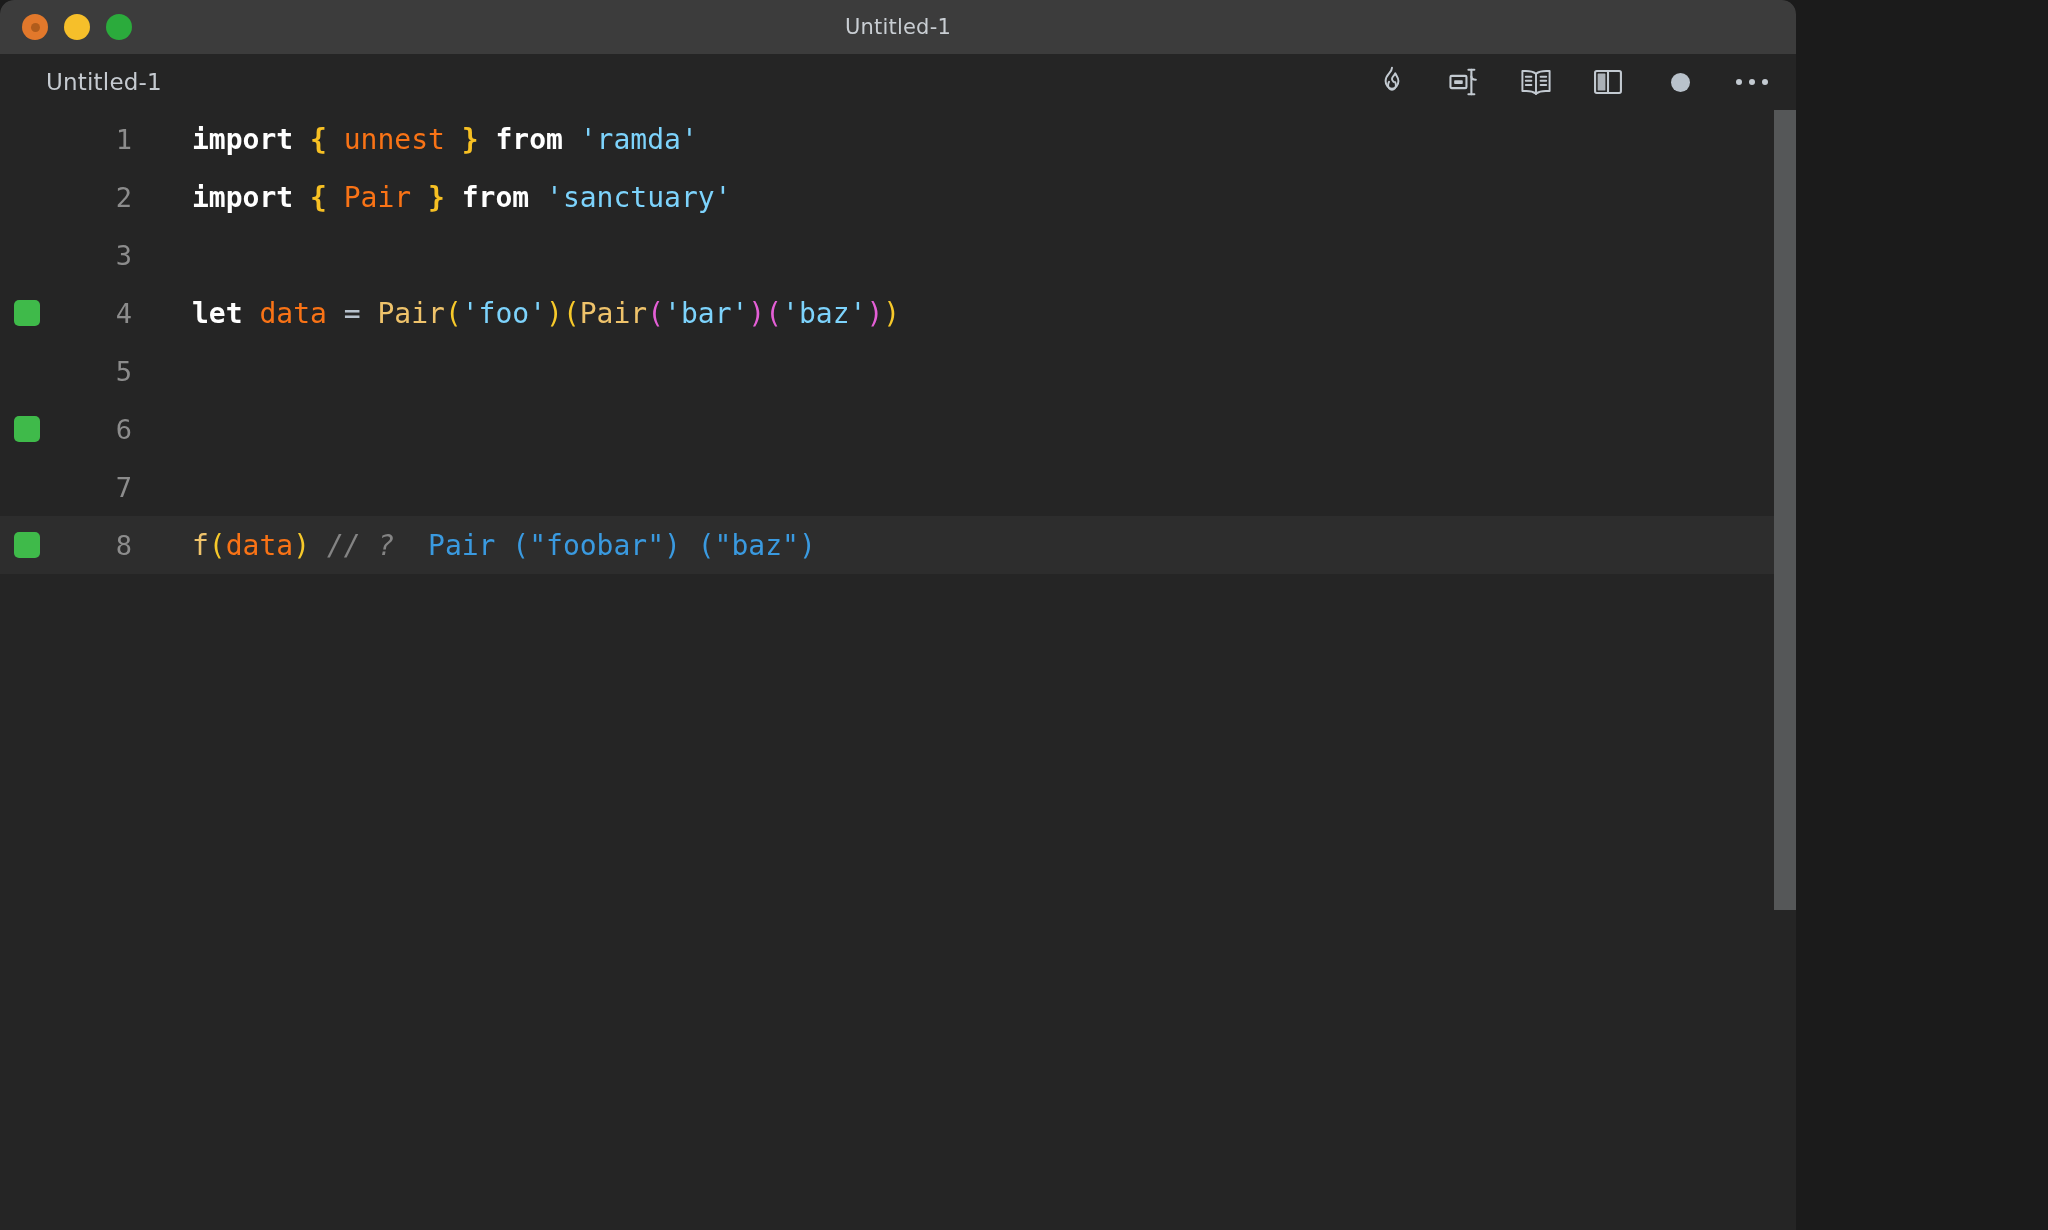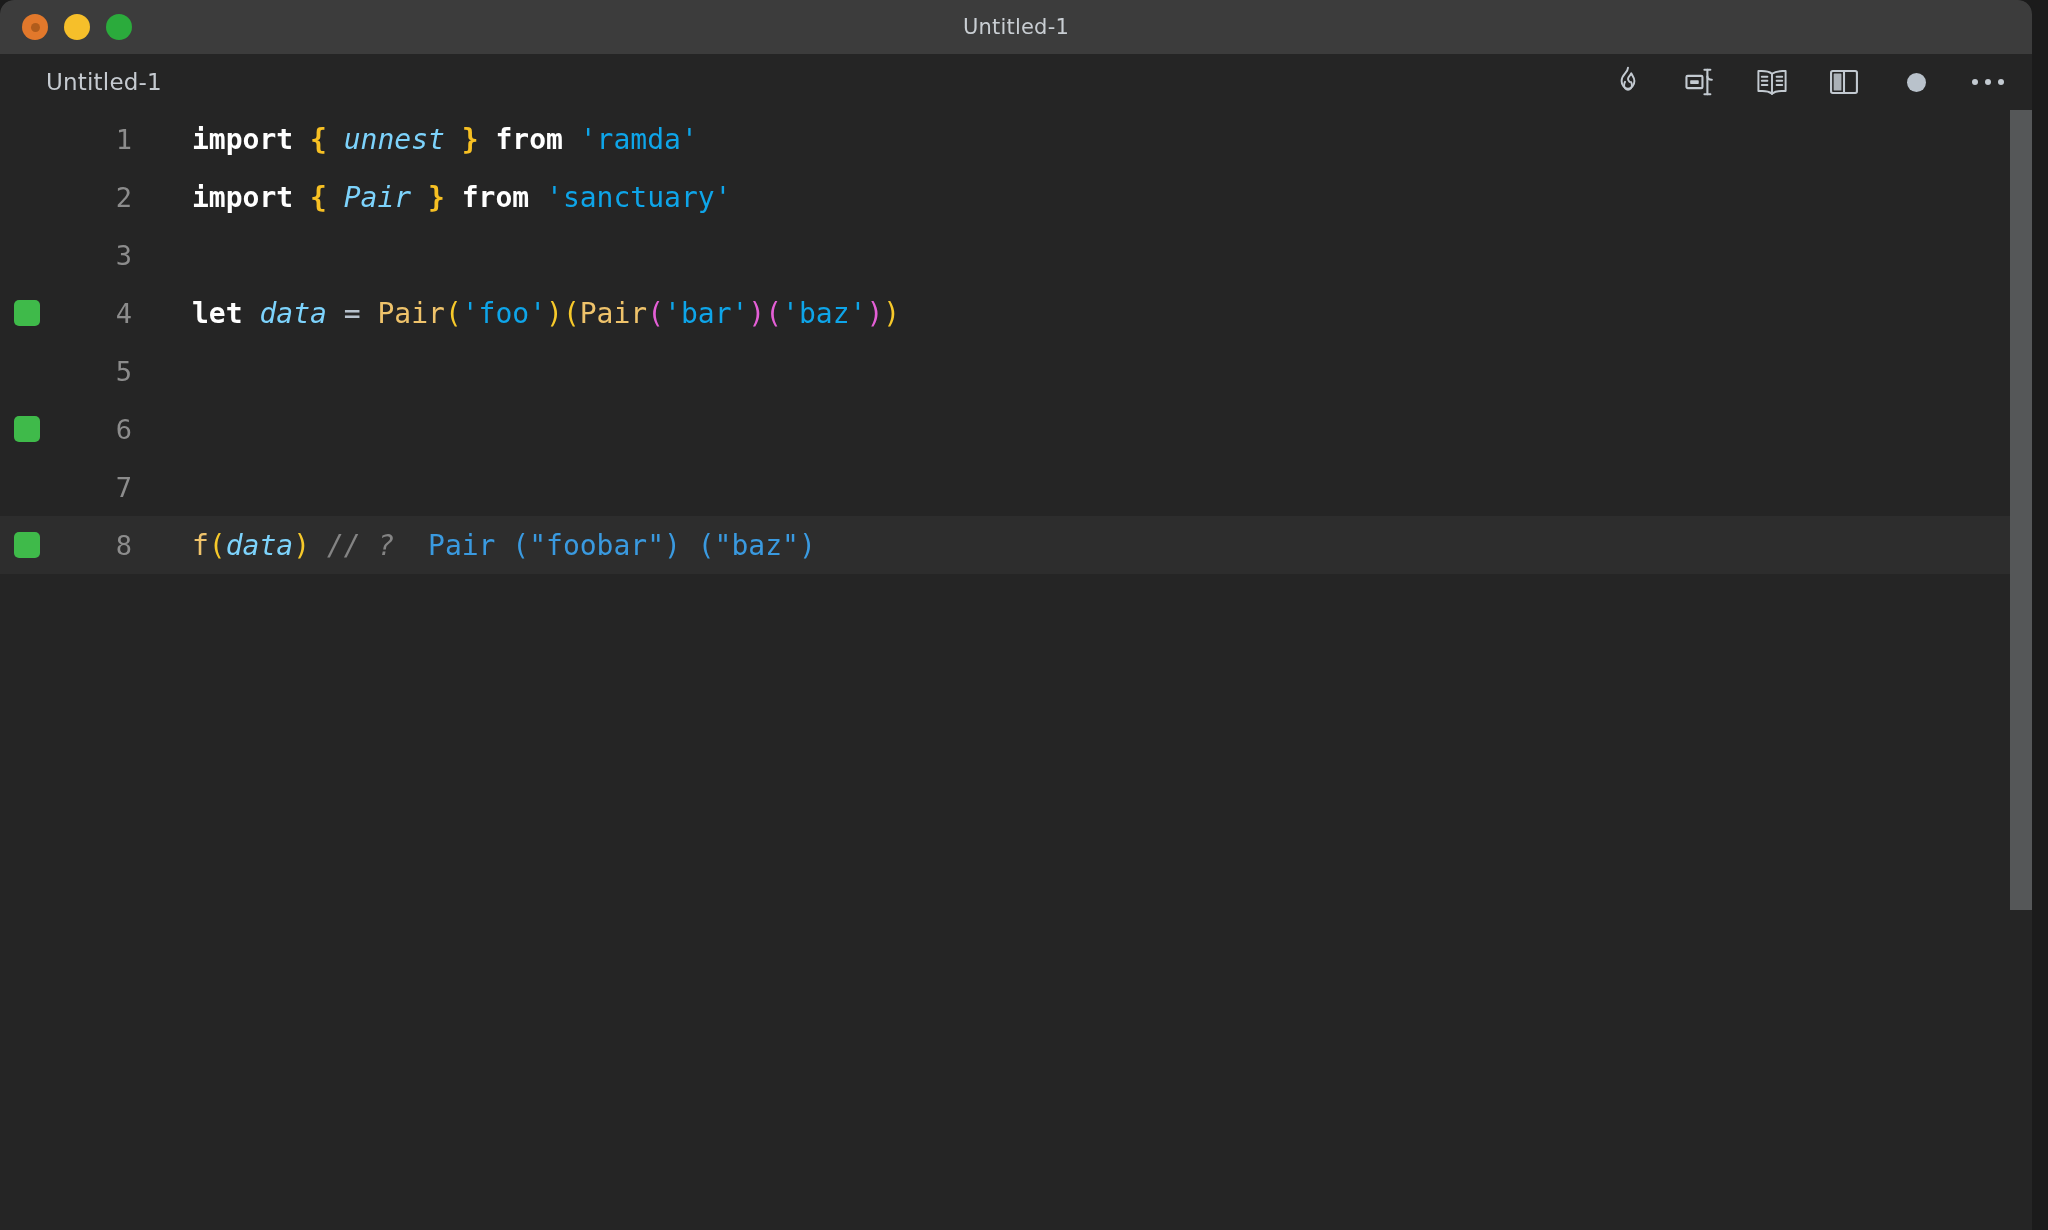--- a/index.html
+++ b/index.html
@@ -7,21 +7,21 @@
   html, body {
     width: 2048px;
     height: 1230px;
     background: #1b1b1b;
     overflow: hidden;
     font-family: "DejaVu Sans", sans-serif;
   }
 
   #app {
     position: relative;
-    width: 2032px;
+    width: 1796px;
     height: 1230px;
     background: #242424;
     border-radius: 14px 14px 0 0;
     overflow: hidden;
   }
 
   
   #titlebar {
     position: relative;
     height: 54px;
@@ -164,23 +164,23 @@
   }
 
   .code-text {
     padding-left: 60px;
     flex: 1;
   }
 
   
   .t-kw      { color: #ffffff; font-weight: bold; }
   .t-brace   { color: #f7c023; font-weight: bold; }
-  .t-ident   { color: #7dd3fc; font-style: italic; }
+  .t-ident   { color: #f97316; }
   .t-op      { color: #b7c2cd; }
-  .t-str     { color: #0ea5e9; }
+  .t-str     { color: #7dd3fc; }
   .t-fn      { color: #efc36b; }
   .t-paren1  { color: #f7c92a; }
   .t-paren2  { color: #e45fd6; }
   .t-comment { color: #848484; font-style: italic; }
   .t-result  { color: #3a9ae0; }
 
   
   #vscroll {
     position: absolute;
     top: 0;

